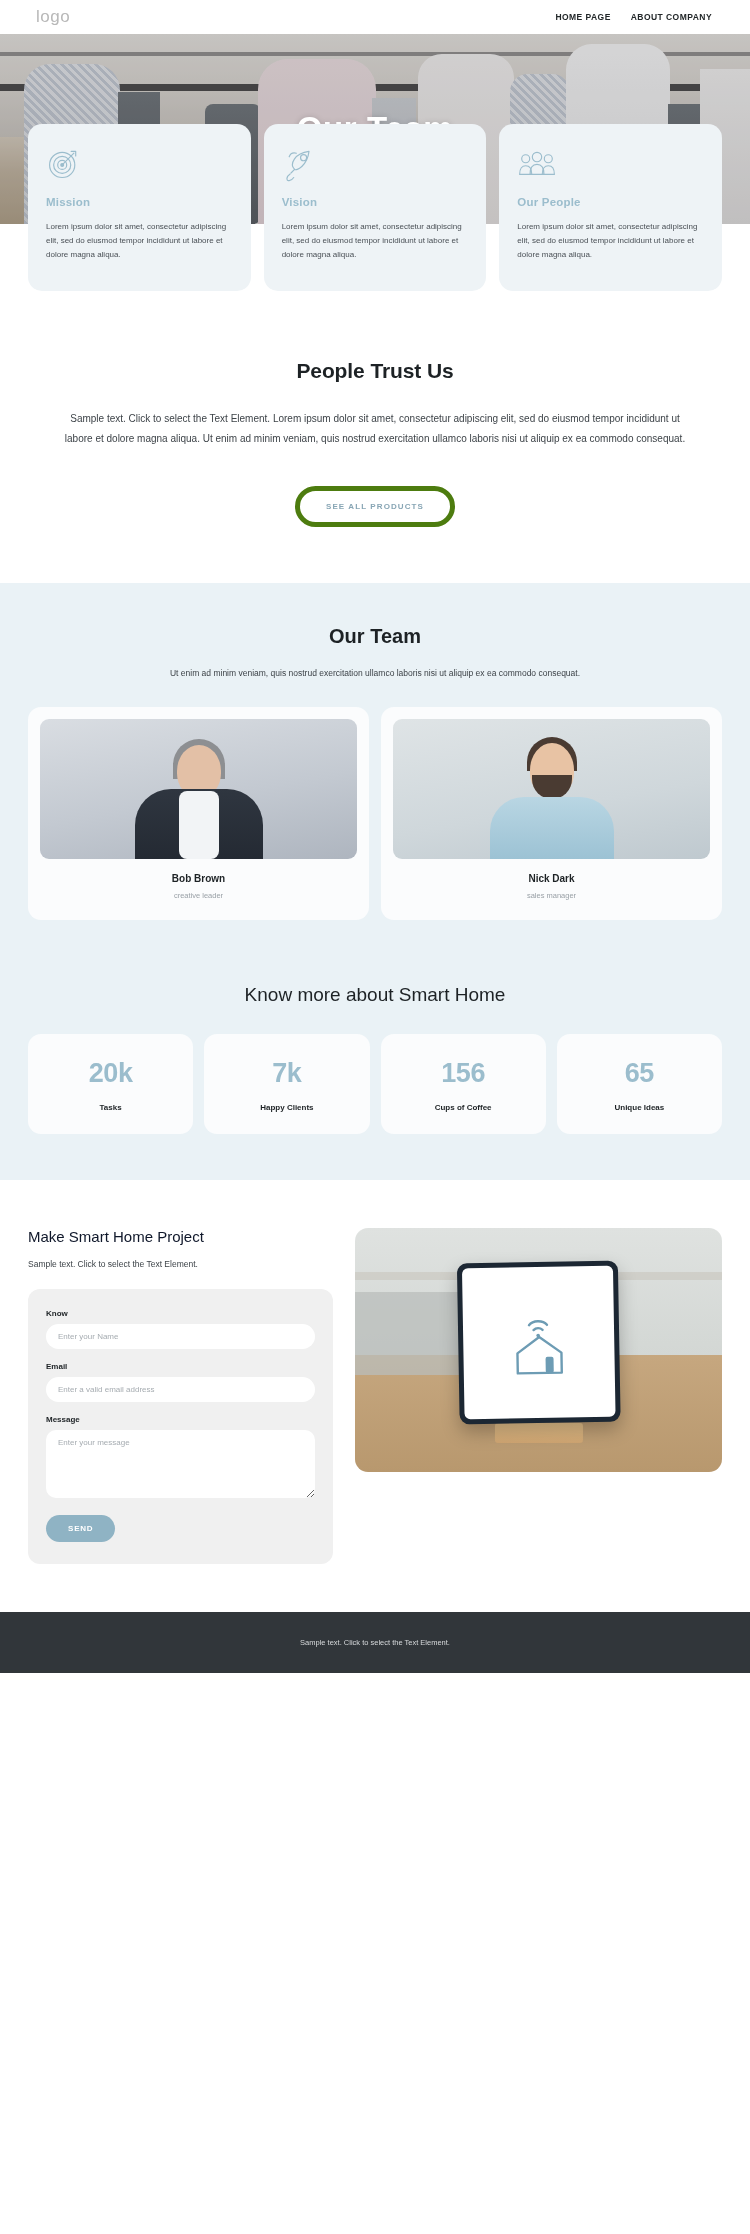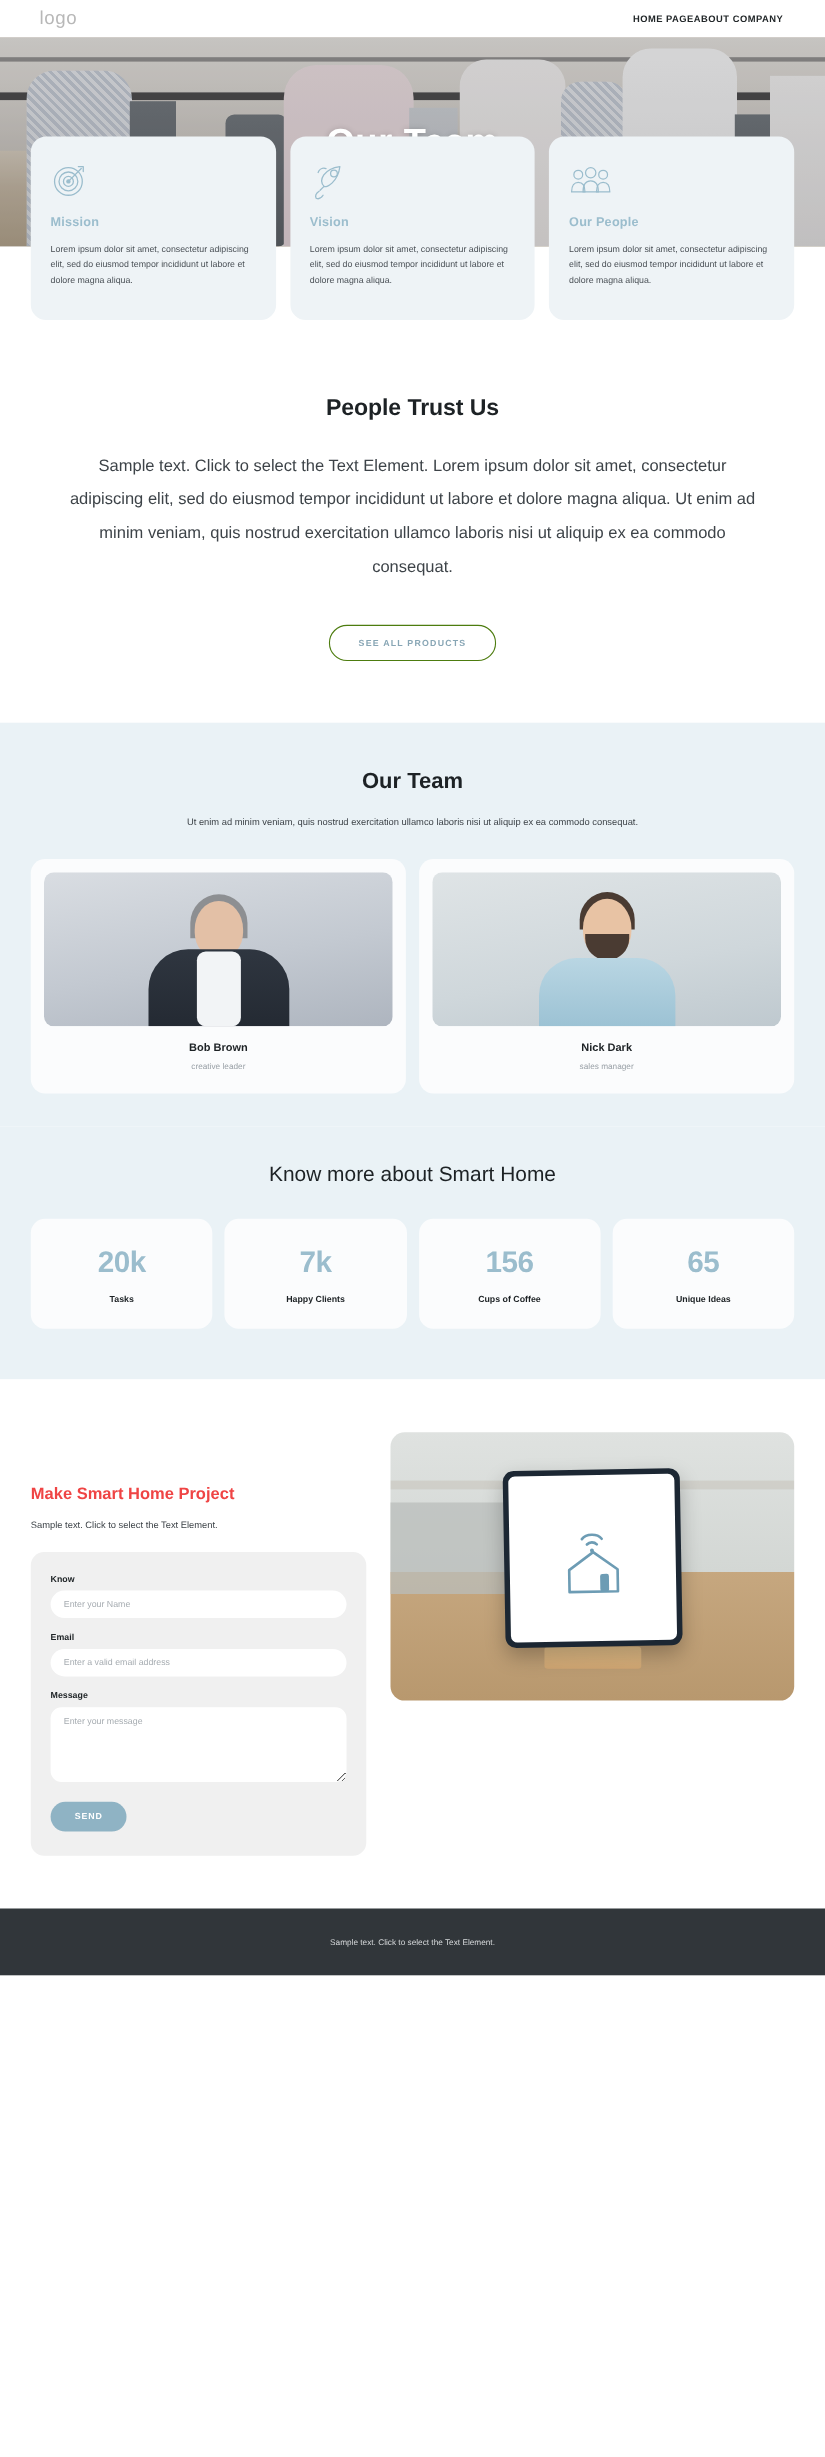--- a/index.html
+++ b/index.html
@@ -20,21 +20,21 @@
     justify-content: space-between;
     padding: 0 38px 0 36px;
   }
   .logo {
     font-size: 17px;
     letter-spacing: .5px;
     color: #b8b8b8;
     font-weight: 400;
     font-family: "Liberation Sans", sans-serif;
   }
-  .nav { display: flex; align-items: center; }
+  .nav { display: flex; align-items: center; gap: 20px; }
   .nav-item {
     font-size: 8.5px;
     font-weight: 700;
     letter-spacing: .45px;
     color: #222729;
     text-transform: uppercase;
     cursor: pointer;
   }
 
   
@@ -142,29 +142,29 @@
     border-radius: 21px;
   }
   .trust-title {
     font-size: 21px;
     font-weight: 700;
     color: #1d2225;
     letter-spacing: -.1px;
     margin-bottom: 26px;
   }
   .trust-text {
-    font-size: 15px;
+    font-size: 10px;
     line-height: 2.05;
     color: #3d4348;
     max-width: 640px;
     margin: 0 auto;
   }
   .btn-wrap { padding: 36px 0 56px 0; display: flex; justify-content: center; }
   .btn-outline {
-    border: 1px solid #4d7c0f;
+    border: 5px solid #4d7c0f;
     border-radius: 22px;
     padding: 11px 26px;
     font-size: 8px;
     font-weight: 700;
     letter-spacing: 1.1px;
     color: #88a6b5;
     background: transparent;
     cursor: pointer;
     text-transform: uppercase;
   }
@@ -251,24 +251,23 @@
   
   .contact {
     background: #ffffff;
     padding: 48px 28px 48px 28px;
     display: flex;
     gap: 22px;
   }
   .contact-left { width: 305px; }
   .contact-title {
     font-size: 15px;
-    font-weight: 700;
-    color: #ef4444;
+    font-weight: 400;
+    color: #0f172a;
     margin-bottom: 14px;
-    margin-top: 48px;
   }
   .contact-sub { font-size: 8.5px; color: #3d4348; margin-bottom: 20px; }
   .form {
     background: #f0f0f0;
     border-radius: 12px;
     padding: 20px 18px 22px 18px;
   }
   .flabel {
     display: block;
     font-size: 8px;

